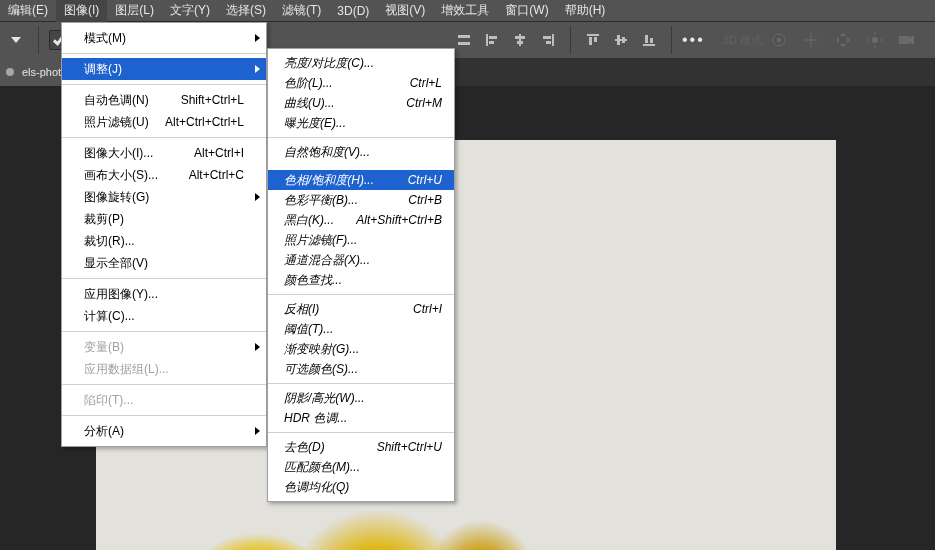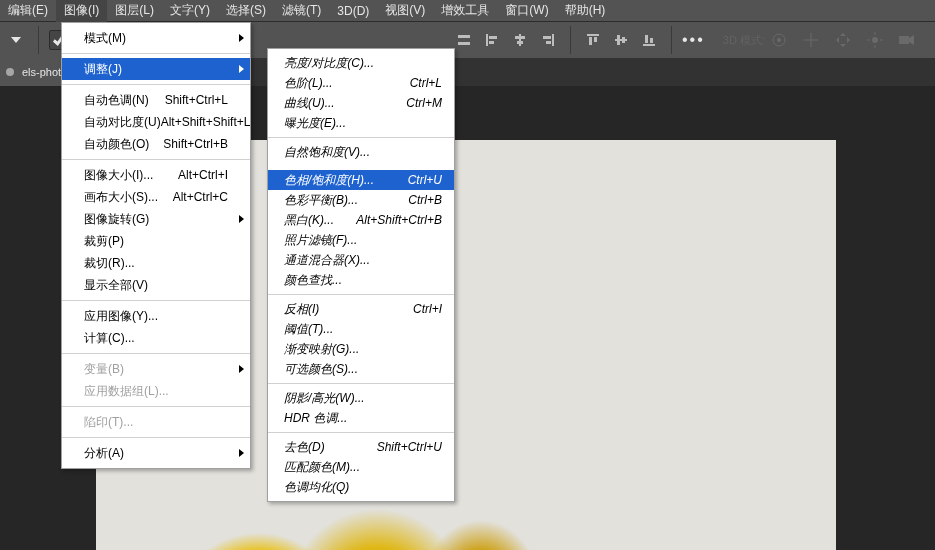--- a/index.html
+++ b/index.html
@@ -15,21 +15,21 @@
   .tb-check .mark { width:12px; height:12px; background:#e6e6e6; clip-path:polygon(14% 44%,0 65%,40% 100%,100% 16%,80% 0,38% 62%); }
   .tabstrip { height:28px; background:#323232; display:flex; align-items:center; }
   .tab { height:100%; background:#535353; color:#e6e6e6; font-size:11px; display:flex; align-items:center; padding:0 10px 0 6px; gap:6px; position:relative; }
   .tab::before { content:"";width:8px;height:8px;border-radius:50%;background:#a6a6a6;margin-right:2px; }
   .canvas-area { position:absolute; top:86px; left:0; right:0; bottom:0; background:#262626; }
   .canvas-paper { position:absolute; top:54px; left:96px; width:740px; height:500px; background:#e2e1dc; }
   .canvas-paper::after { content:""; position:absolute; inset:0; background:radial-gradient(ellipse at 22% 90%, #f4d63c 0%, #e8c11a 6%, rgba(0,0,0,0) 9%),
      radial-gradient(ellipse at 38% 92%, #f4d63c 0%, #dfb714 8%, rgba(0,0,0,0) 14%),
      radial-gradient(ellipse at 52% 90%, #f4d63c 0%, #cc9f10 6%, rgba(0,0,0,0) 11%); mix-blend-mode:normal; }
   
-  .menu { position:absolute; top:22px; left:61px; width:190px; background:#fff; border:1px solid #a0a0a0; box-shadow:2px 2px 4px rgba(0,0,0,.3); z-index:20; }
+  .menu { position:absolute; top:22px; left:61px; width:206px; background:#fff; border:1px solid #a0a0a0; box-shadow:2px 2px 4px rgba(0,0,0,.3); z-index:20; }
   .menu .grp { border-bottom:1px solid #d0d0d0; padding:4px 0; }
   .menu .grp:last-child { border-bottom:none; }
   .menu .row { position:relative; height:22px; display:flex; align-items:center; padding:0 22px 0 22px; font-size:12px; color:#000; cursor:default; white-space:nowrap; }
   .menu .row.disabled { color:#a0a0a0; }
   .menu .row.hl { background:#1e62cf; color:#fff; }
   .menu .row .short { margin-left:auto; font-size:12px; }
   .menu .row .arrow { position:absolute; right:6px; top:50%; transform:translateY(-50%); width:0;height:0;border-top:4px solid transparent;border-bottom:4px solid transparent;border-left:5px solid #000; }
   .menu .row.hl .arrow { border-left-color:#fff; }
   
   .submenu { position:absolute; top:48px; left:267px; width:188px; background:#fff; border:1px solid #a0a0a0; box-shadow:2px 2px 4px rgba(0,0,0,.3); z-index:30; }
@@ -183,26 +183,22 @@
         <span>调整(J)</span>
         <span class="arrow"></span>
       </div>
     </div>
     <div class="grp">
       <div class="row">
         <span>自动色调(N)</span>
         <span class="short">Shift+Ctrl+L</span>
       </div>
       <div class="row">
-        <span>自动对比度(U)</span>
-        <span class="short">Alt+Shift+Shift+L</span>
-      </div>
-      <div class="row">
-        <span>自动颜色(O)</span>
-        <span class="short">Shift+Ctrl+B</span>
+        <span>照片滤镜(U)</span>
+        <span class="short">Alt+Ctrl+Ctrl+L</span>
       </div>
     </div>
     <div class="grp">
       <div class="row">
         <span>图像大小(I)...</span>
         <span class="short">Alt+Ctrl+I</span>
       </div>
       <div class="row">
         <span>画布大小(S)...</span>
         <span class="short">Alt+Ctrl+C</span>

